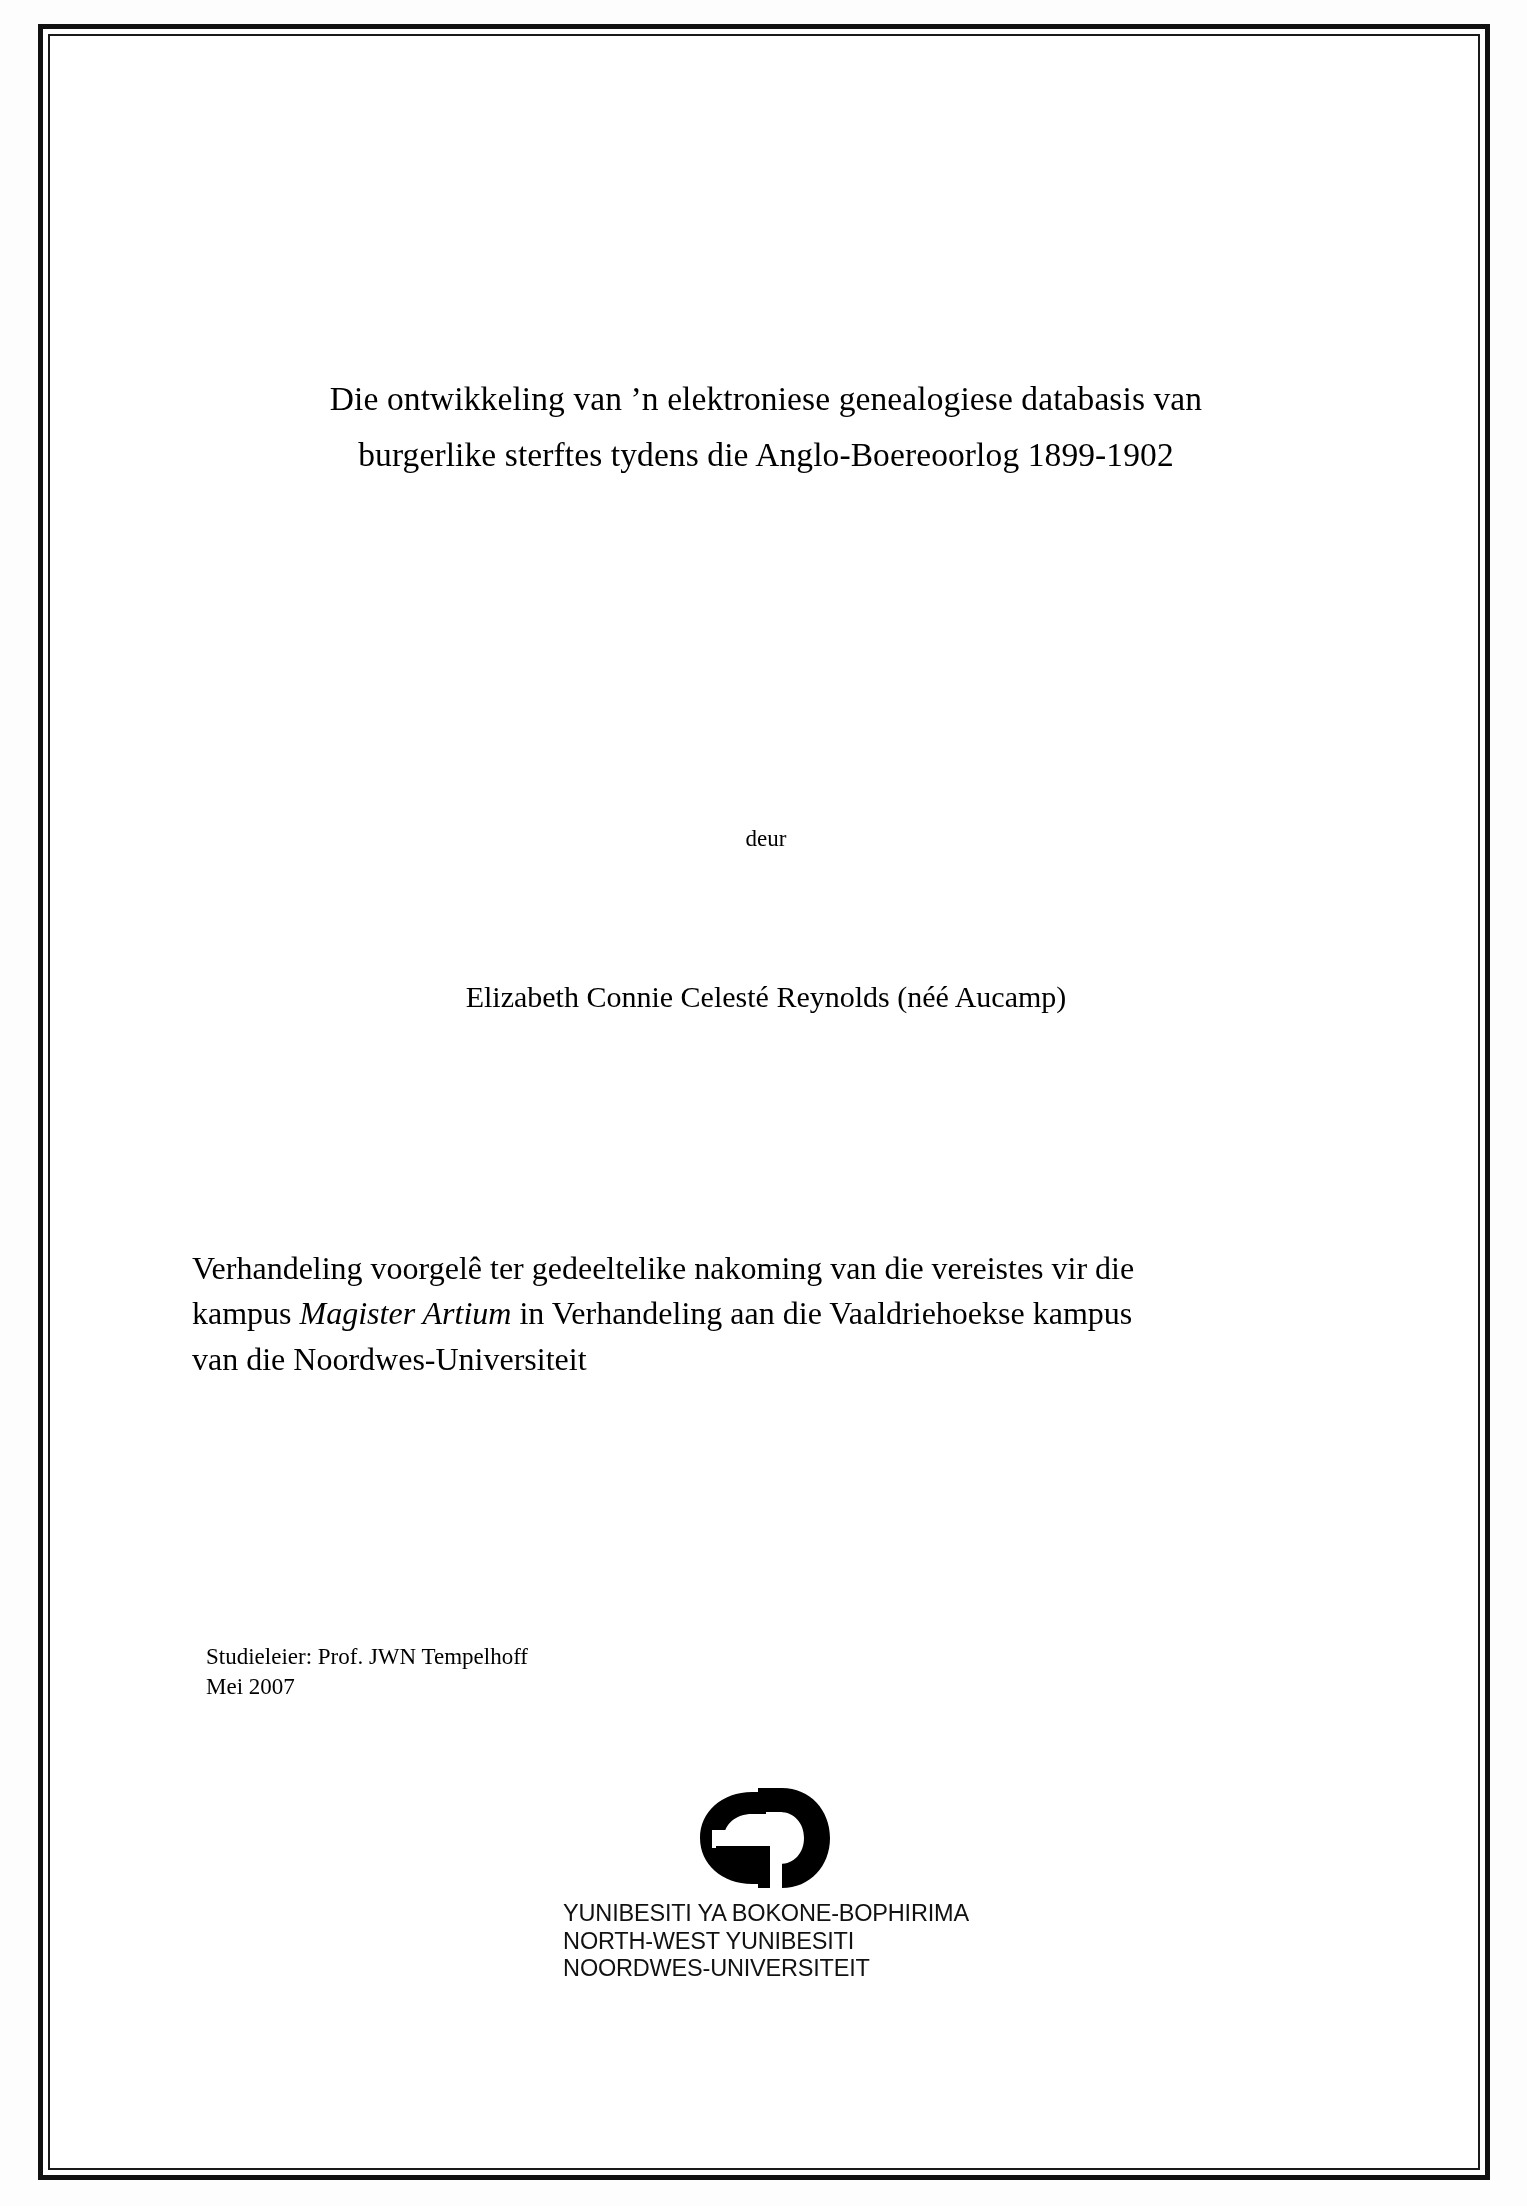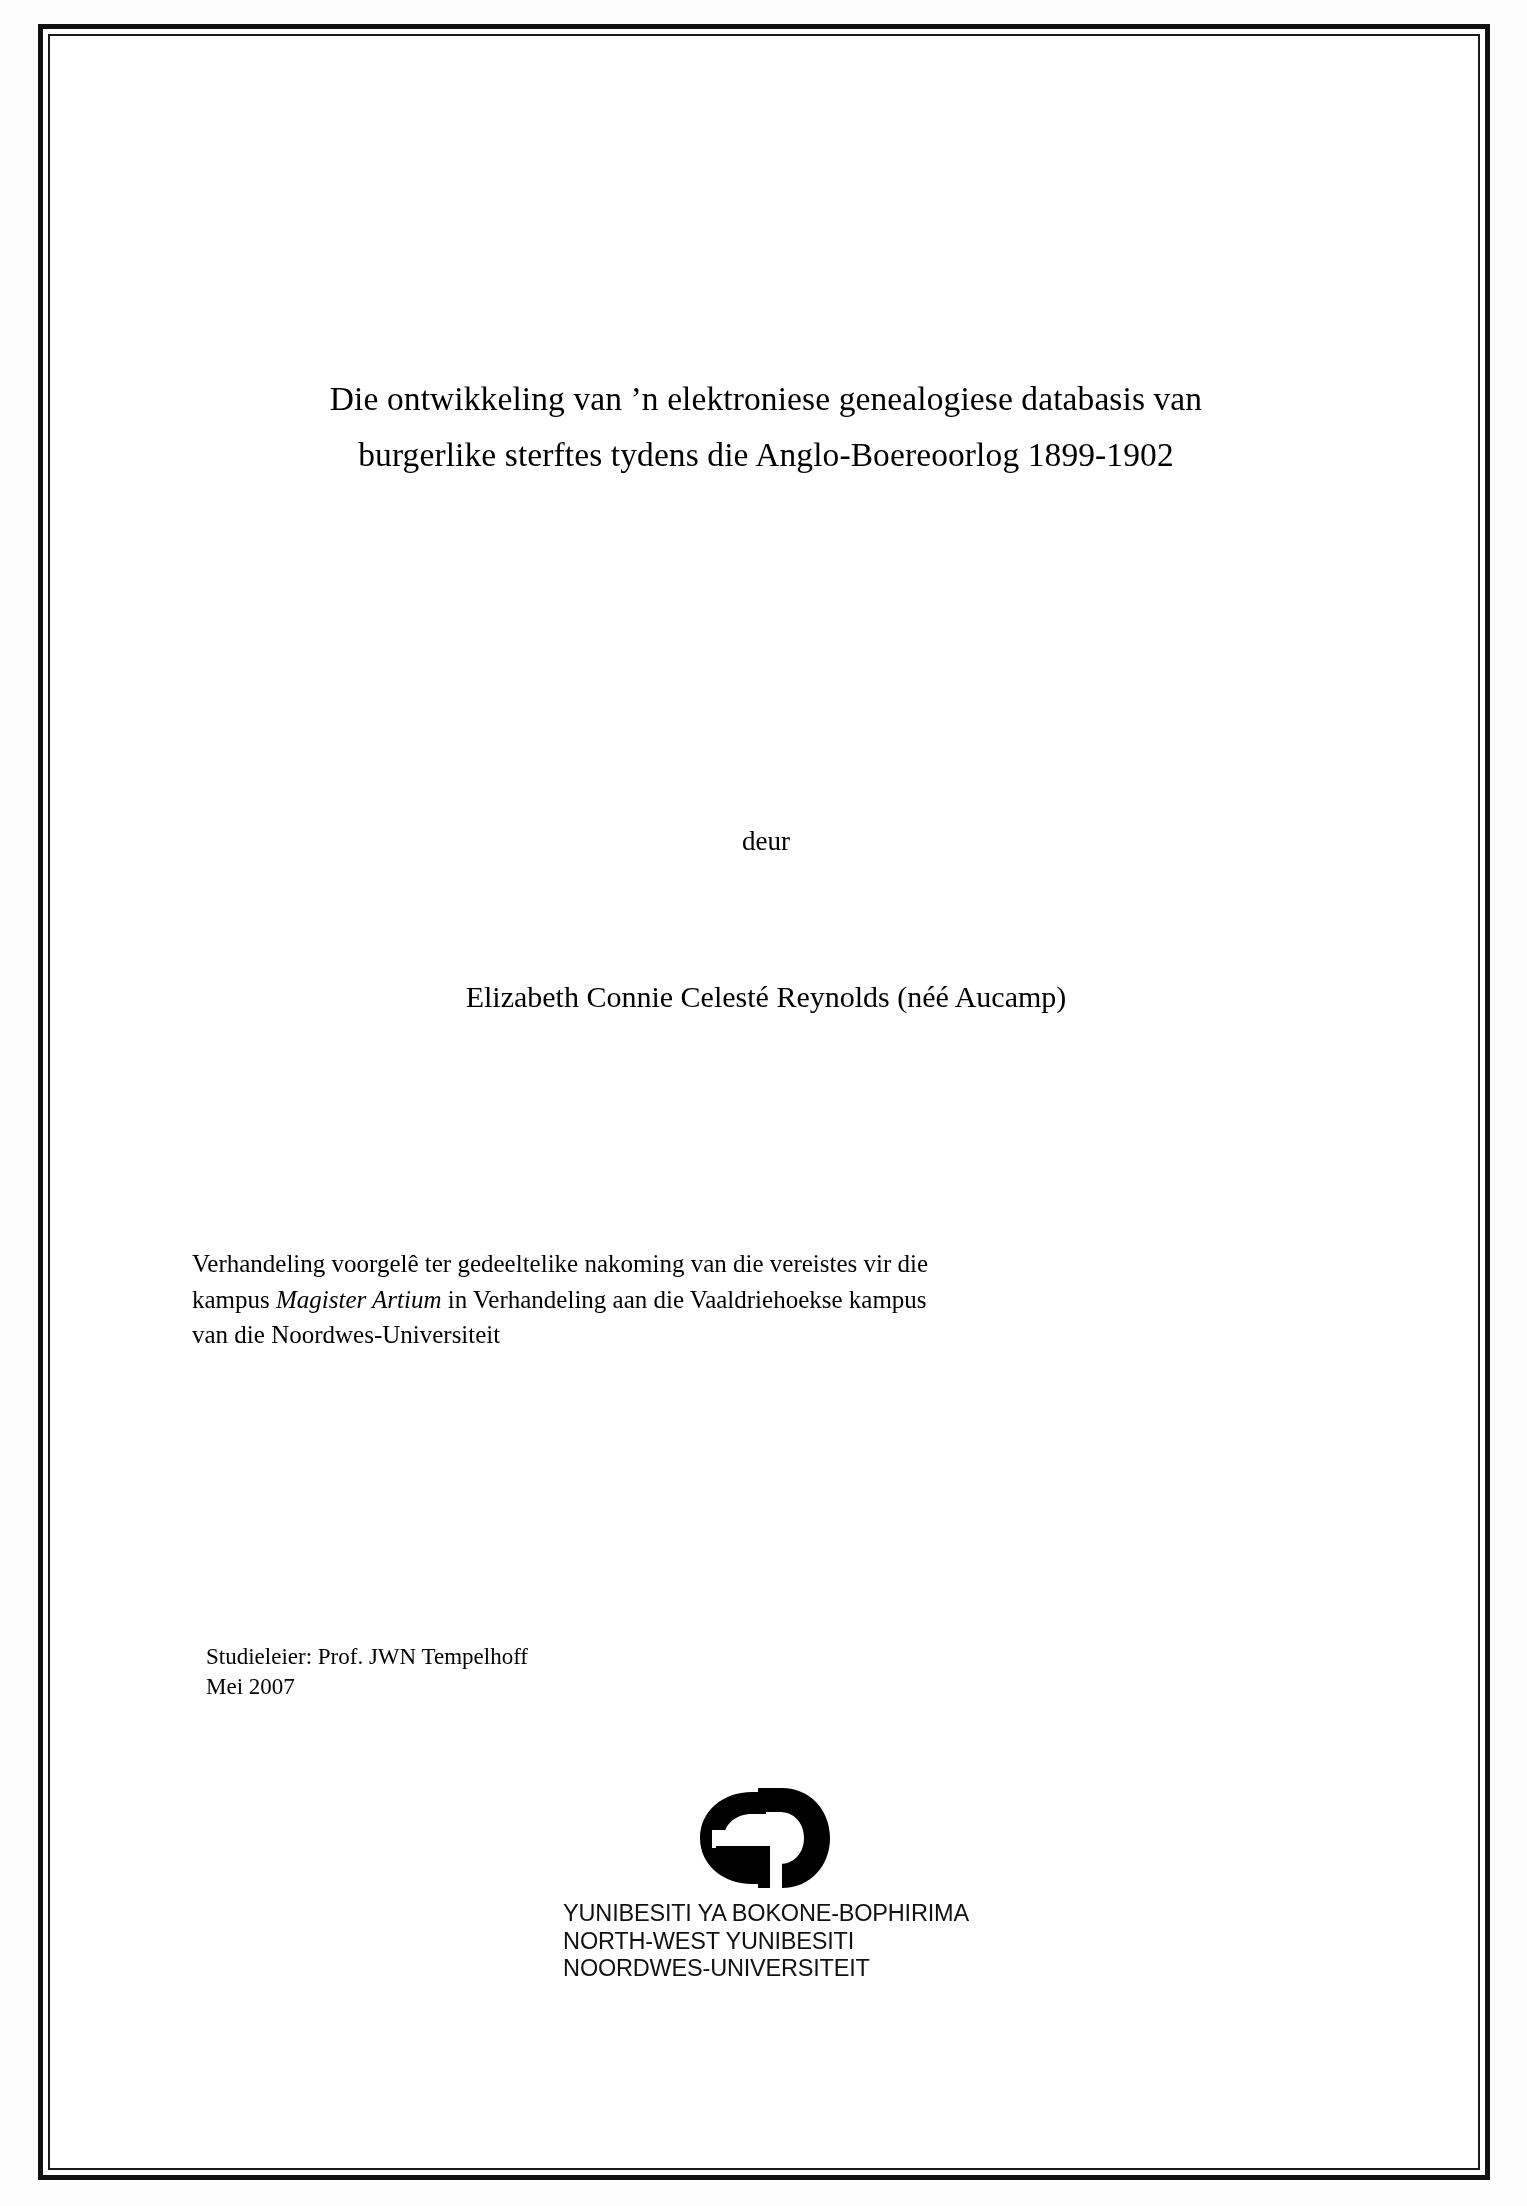--- a/index.html
+++ b/index.html
@@ -71,38 +71,38 @@
   .title-line.second {
     margin-top: 22px;
   }
 
   .deur {
     position: absolute;
     top: 792px;
     left: 0;
     width: 1160px;
     text-align: center;
-    font-size: 27px;
+    font-size: 23px;
   }
 
   .author {
     position: absolute;
     top: 946px;
     left: 0;
     width: 1160px;
     text-align: center;
     font-size: 30px;
   }
 
   .statement {
     position: absolute;
     top: 1212px;
     left: 6px;
     width: 1152px;
-    font-size: 25px;
+    font-size: 32px;
     line-height: 1.42;
   }
   .statement .just {
     text-align: justify;
     text-justify: inter-word;
   }
   .statement em {
   }
 
   .supervisor {

